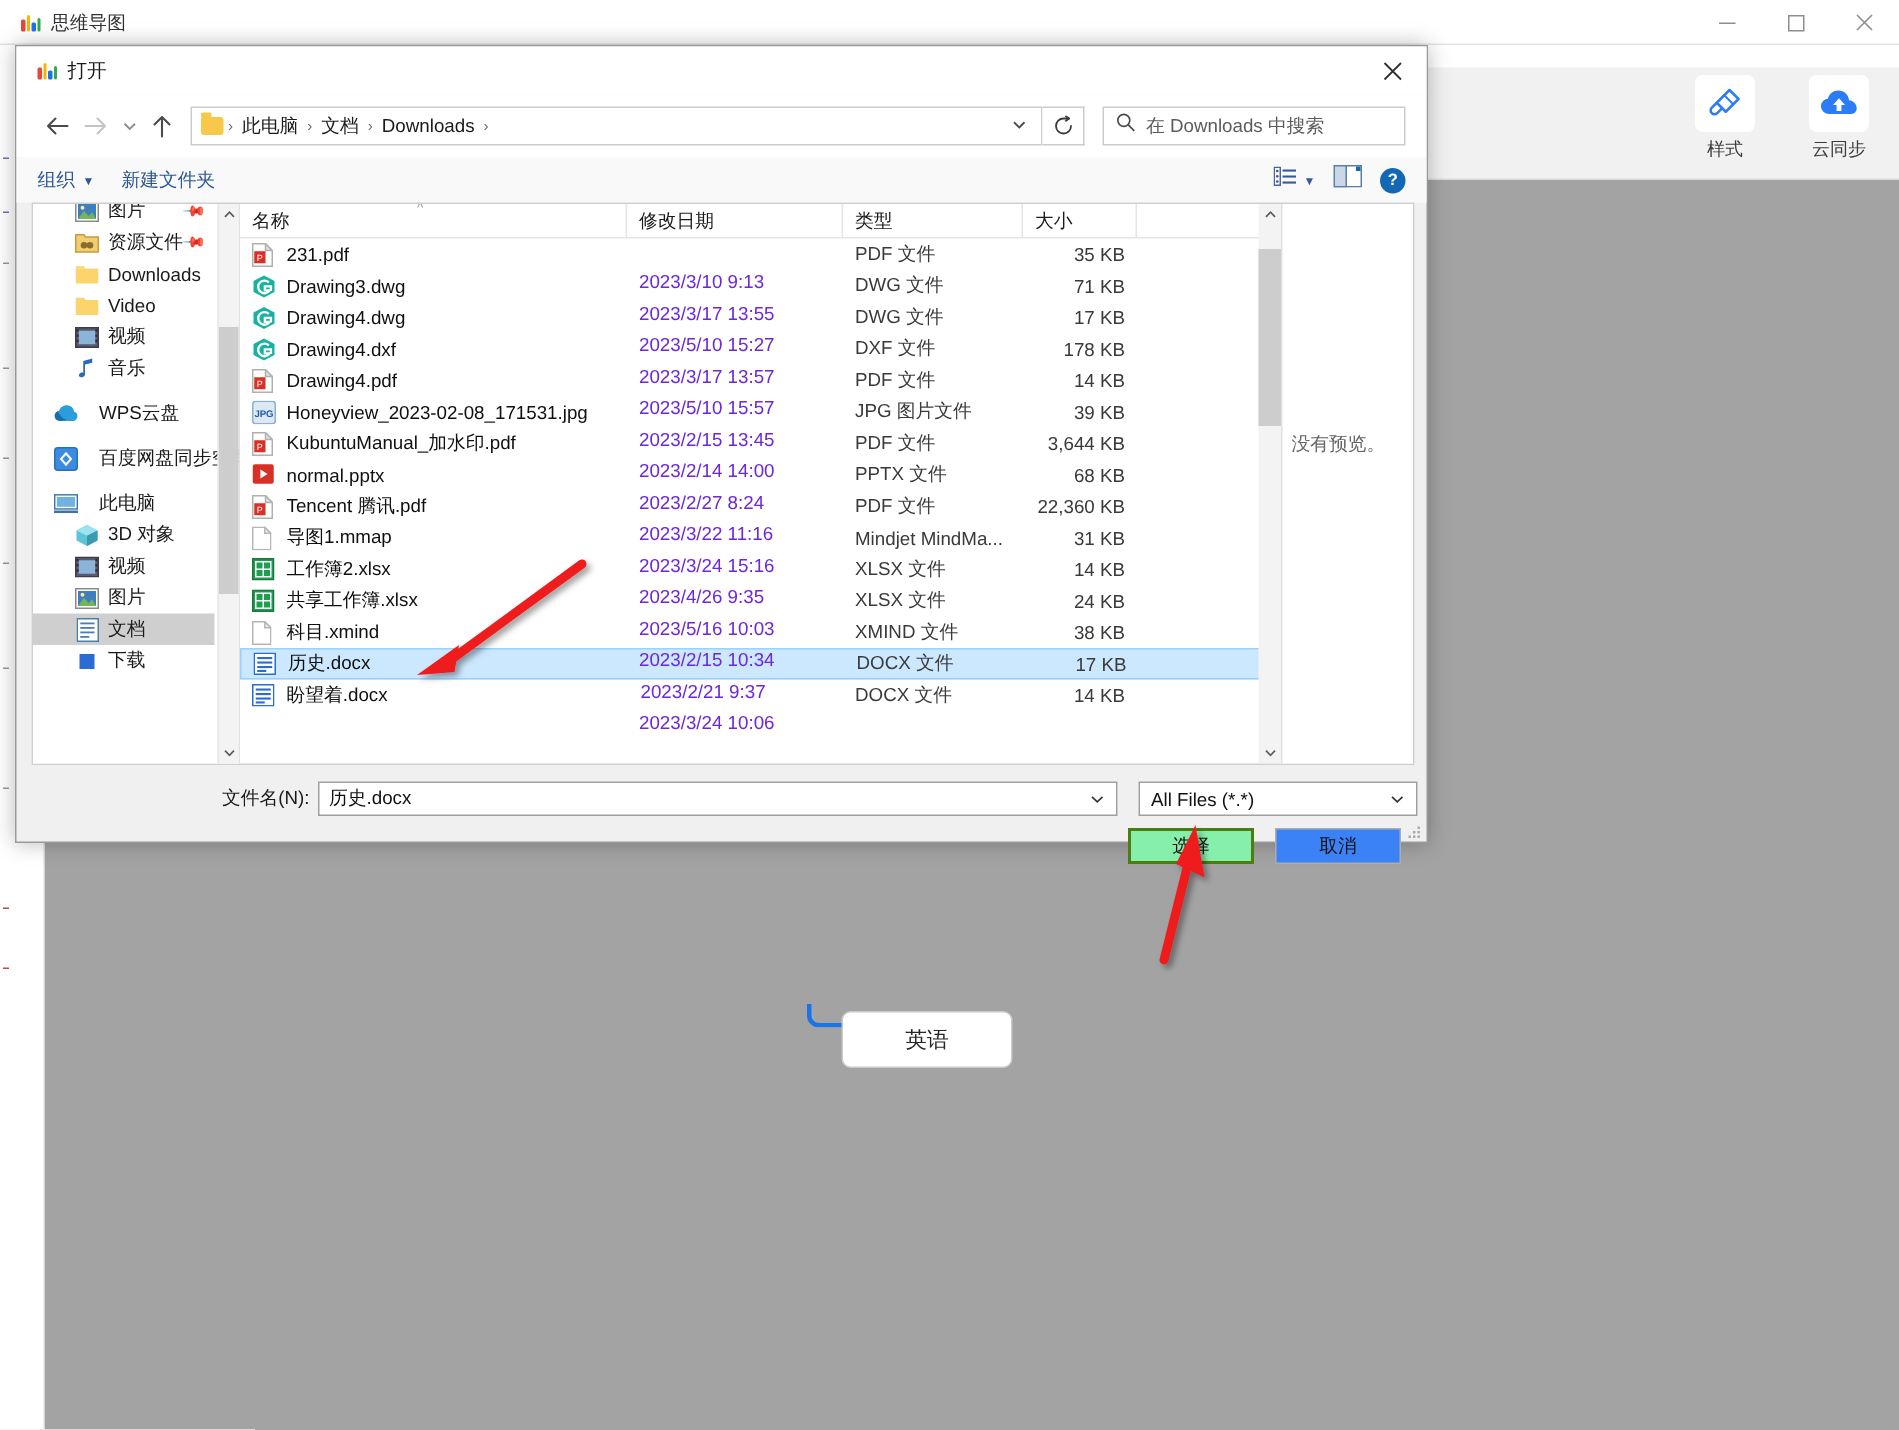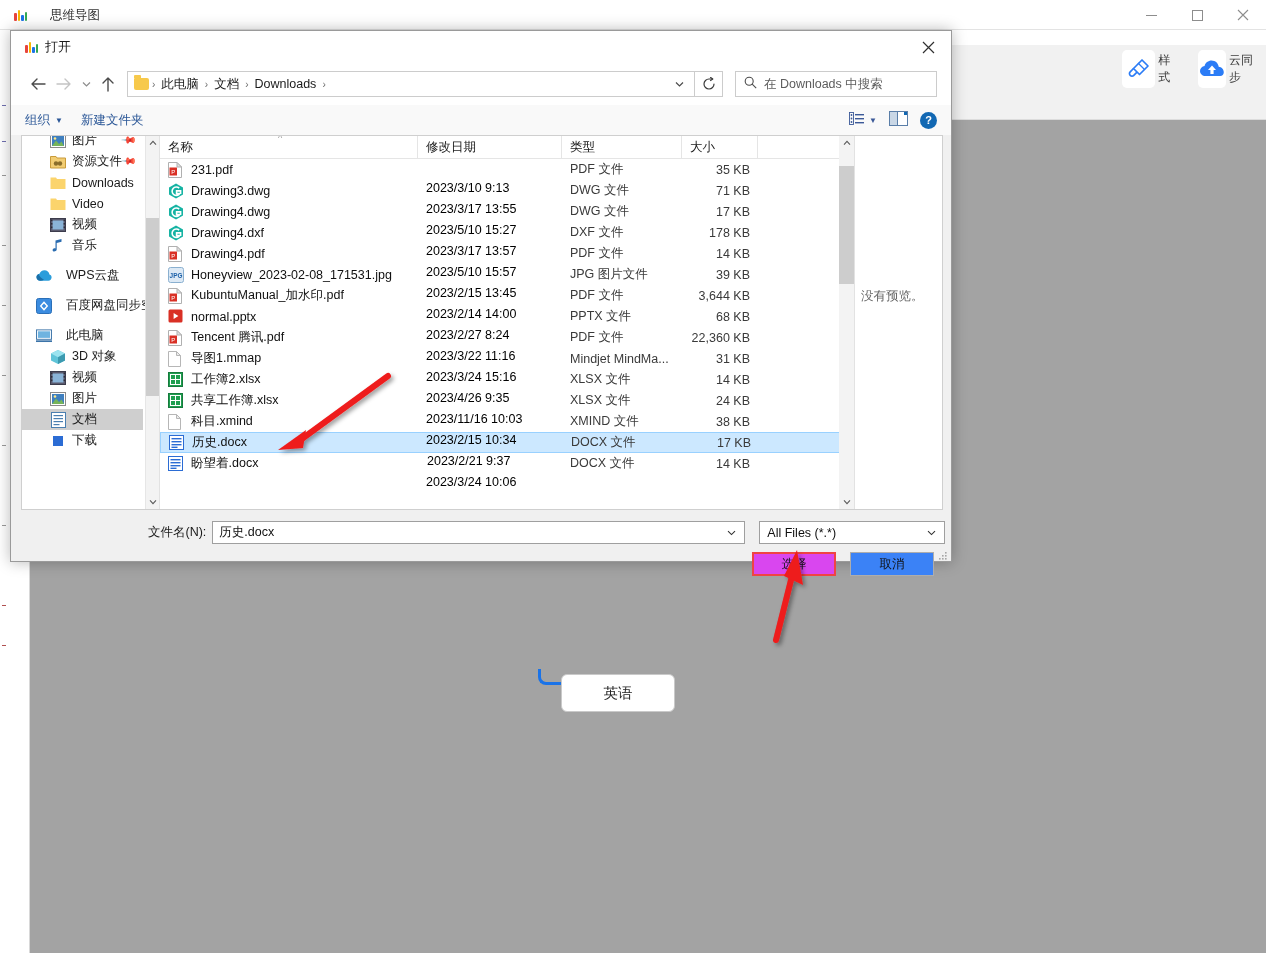--- a/index.html
+++ b/index.html
@@ -13,21 +13,21 @@
   }
   #root { position: relative; width: 1266px; height: 953px; background: #ffffff; }
 
   
   .app-titlebar {
     position: absolute; left: 0; top: 0; width: 1266px; height: 30px;
     background: #ffffff; border-bottom: 1px solid #e3e3e3;
   }
   .app-tab {
     position: absolute; left: 8px; top: 0; height: 30px;
-    display: flex; align-items: center; gap: 23px; padding: 0 14px 0 6px;
+    display: flex; align-items: center; gap: 7px; padding: 0 14px 0 6px;
     font-size: 12.5px; color: #333;
   }
   .mm-logo {
     width: 13px; height: 13px; position: relative; display: inline-block;
   }
   .mm-logo span {
     position: absolute; bottom: 1px; width: 2.5px; border-radius: 1px;
   }
   .mm-logo span:nth-child(1) { left: 0px; height: 8px; background: #e8453c; }
   .mm-logo span:nth-child(2) { left: 3.5px; height: 11px; background: #f7b500; }
@@ -37,21 +37,21 @@
   .wincontrols { position: absolute; right: 0; top: 0; height: 30px; display: flex; }
   .wc { width: 46px; height: 30px; display: flex; align-items: center; justify-content: center; color: #8d8d8d; font-size: 13px; }
   .wc .minglyph { display:block; width: 11px; height: 1px; background: #8d8d8d; }
   .wc .maxglyph { display:block; width: 11px; height: 11px; border: 1px solid #8d8d8d; }
 
   .app-toolbar {
     position: absolute; left: 30px; top: 45px; width: 1236px; height: 75px;
     background: #f1f1f1; border-bottom: 1px solid #dcdcdc;
   }
   .tb-group { position: absolute; right: 12px; top: 5px; display: flex; gap: 20px; }
-  .tb-item { width: 56px; display: flex; flex-direction: row; align-items: center; gap: 3px; }
+  .tb-item { width: 56px; display: flex; flex-direction: column; align-items: center; gap: 3px; }
   .tb-icon {
     width: 40px; height: 38px; background: #ffffff; border-radius: 5px;
     display: flex; align-items: center; justify-content: center;
   }
   .tb-label { font-size: 12px; color: #3c3c3c; }
 
   .app-canvas {
     position: absolute; left: 30px; top: 120px; width: 1236px; height: 833px;
     background: #a3a3a3;
   }
@@ -166,21 +166,21 @@
   .sortmark { position: absolute; left: 118px; top: -3px; font-size: 9px; color: #9a9a9a; }
   .c-name { width: 258px; }
   .c-date { width: 144px; }
   .c-type { width: 120px; }
   .c-size { width: 76px; }
   .c-rest { flex: 1; border-right: none !important; }
 
   .filerow { display: flex; height: 21px; align-items: center; font-size: 12.5px; color: #3a3a3a; }
   .filerow.sel { background: #cce8ff; border: 1px solid #99d1ff; height: 21px; }
   .f-name { width: 258px; display: flex; align-items: center; gap: 7px; padding-left: 8px; color: #101010; white-space: nowrap; overflow: hidden; }
-  .f-date { width: 144px; padding-left: 8px; color: #000000; margin-top: 36px; }
+  .f-date { width: 144px; padding-left: 8px; color: #6d28d9; margin-top: 36px; }
   .f-type { width: 120px; padding-left: 8px; color: #3a3a3a; }
   .f-size { width: 76px; text-align: right; padding-right: 8px; color: #3a3a3a; }
   .fico { width: 16px; height: 16px; flex: none; position: relative; }
 
   .file-scroll {
     position: absolute; right: 0; top: 0; width: 15px; height: 100%; background: #f3f3f3;
   }
   .fs-thumb { position: absolute; left: 0; top: 30px; width: 15px; height: 118px; background: #cdcdcd; }
 
   .preview {
@@ -201,21 +201,21 @@
     display: flex; align-items: center; padding: 0 4px 0 7px; font-size: 12.5px; color: #101010;
   }
   .filter-select .caretd { margin-left: auto; font-size: 9px; color: #333; padding: 0 4px; }
 
   .btnrow { display: flex; justify-content: flex-end; padding-right: 17px; margin-top: 8px; gap: 14px; }
   .btn {
     width: 84px; height: 24px; font-size: 12.5px; color: #101010;
     background: #3b82f6; border: 1px solid #adadad;
     display: flex; align-items: center; justify-content: center;
   }
-  .btn.primary { background: #d946ef; border: 2px solid #ef4444; }
+  .btn.primary { background: #86efac; border: 2px solid #4d7c0f; }
 
   .resize-grip { position: absolute; right: 3px; bottom: 3px; width: 11px; height: 11px; }
 
   
   .arrow-svg { position: absolute; left: 0; top: 0; width: 1266px; height: 953px; pointer-events: none; }
 </style>
 </head>
 <body>
 
 <div id="root">
@@ -731,21 +731,21 @@
               <span class="f-name">
                 <span class="fico"><svg width="15" height="15" viewBox="0 0 15 15">
                     <rect x="0.5" y="0.5" width="14" height="14" fill="#1e9e4f" stroke="#177a3d"></rect>
                     <g stroke="#ffffff" stroke-width="1" fill="none">
                       <rect x="2.5" y="2.5" width="10" height="10"></rect>
                       <path d="M2.5 7.5 H12.5 M7.5 2.5 V12.5"></path>
                     </g>
                   </svg></span>
                 <span>共享工作簿.xlsx</span>
               </span>
-              <span class="f-date">2023/11/16 10:03</span>
+              <span class="f-date">2023/5/16 10:03</span>
               <span class="f-type">XLSX 文件</span>
               <span class="f-size">24 KB</span>
             </div>
             <div class="filerow">
               <span class="f-name">
                 <span class="fico"><svg width="13" height="16" viewBox="0 0 13 16">
                     <path d="M0.5 0.5 L8.5 0.5 L12.5 4.5 L12.5 15.5 L0.5 15.5 Z" fill="#ffffff" stroke="#b6b6b6"></path>
                     <path d="M8.5 0.5 L12.5 4.5 L8.5 4.5 Z" fill="#ececec" stroke="#b6b6b6"></path>
                   </svg></span>
                 <span>科目.xmind</span>

